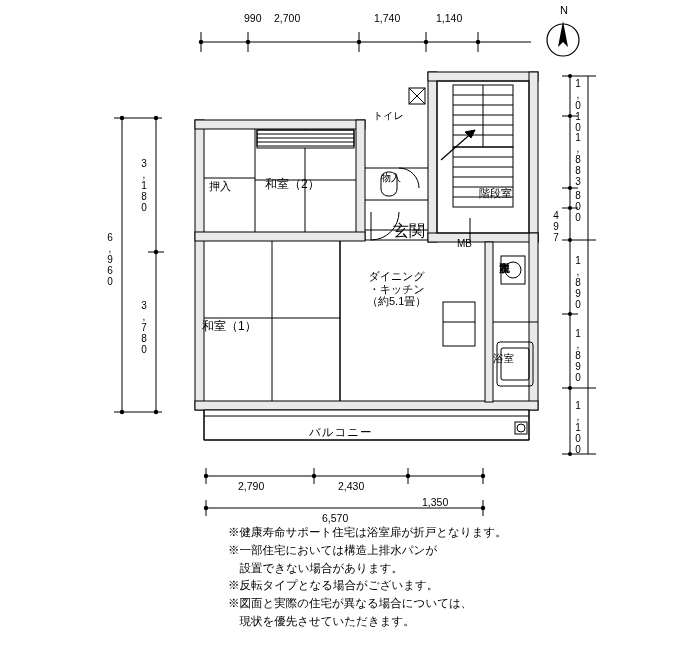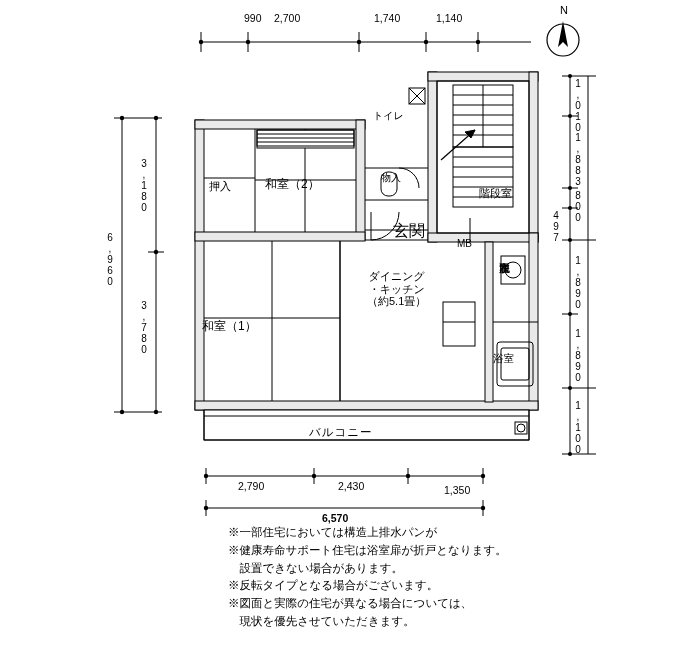--- a/index.html
+++ b/index.html
@@ -266,27 +266,27 @@
       <circle cx="287" cy="8" r="2.2" fill="#000"></circle>
 
       <line x1="10" y1="40" x2="287" y2="40" stroke="#000" stroke-width="1"></line>
       <line x1="10" y1="32" x2="10" y2="48" stroke="#000" stroke-width="1"></line>
       <line x1="287" y1="32" x2="287" y2="48" stroke="#000" stroke-width="1"></line>
       <circle cx="10" cy="40" r="2.2" fill="#000"></circle>
       <circle cx="287" cy="40" r="2.2" fill="#000"></circle>
     </svg>
     <div class="dimtxt abs" style="left:42px; top:12px;">2,790</div>
     <div class="dimtxt abs" style="left:142px; top:12px;">2,430</div>
-    <div class="dimtxt abs" style="left:226px; top:16px;margin-left:22px;">1,350</div>
-    <div class="dimtxt abs" style="left:126px; top:44px;font-weight:bold;">6,570</div>
+    <div class="dimtxt abs" style="left:226px; top:28px;">1,350</div>
+    <div class="dimtxt abs" style="left:126px; top:44px;">6,570</div>
   </div>
 
   <div class="abs" style="left:228px; top:524px; width:330px;">
+    <div class="note">※健康寿命サポート住宅は浴室扉が折戸となります。</div>
     <div class="note">※一部住宅においては構造上排水パンが</div>
-    <div class="note">※健康寿命サポート住宅は浴室扉が折戸となります。</div>
     <div class="note">　設置できない場合があります。</div>
     <div class="note">※反転タイプとなる場合がございます。</div>
     <div class="note">※図面と実際の住宅が異なる場合については、</div>
     <div class="note">　現状を優先させていただきます。</div>
   </div>
 
 
 </div>
 
 </body></html>

